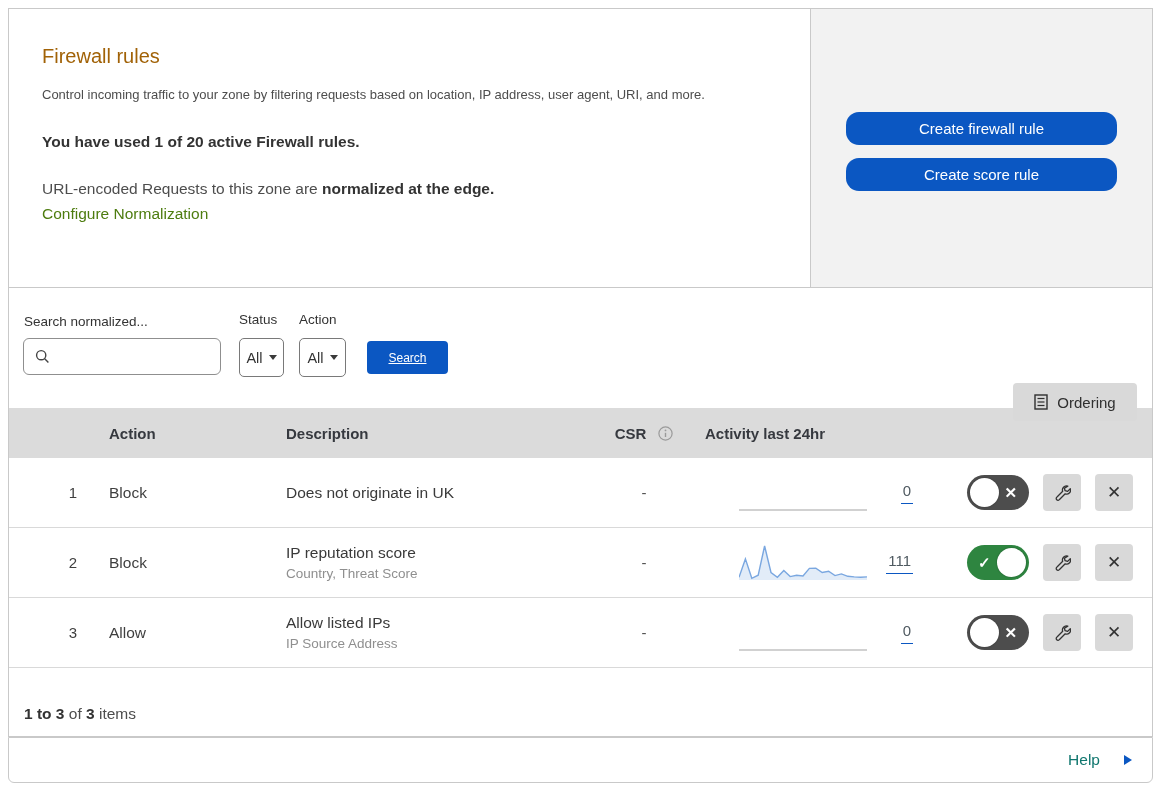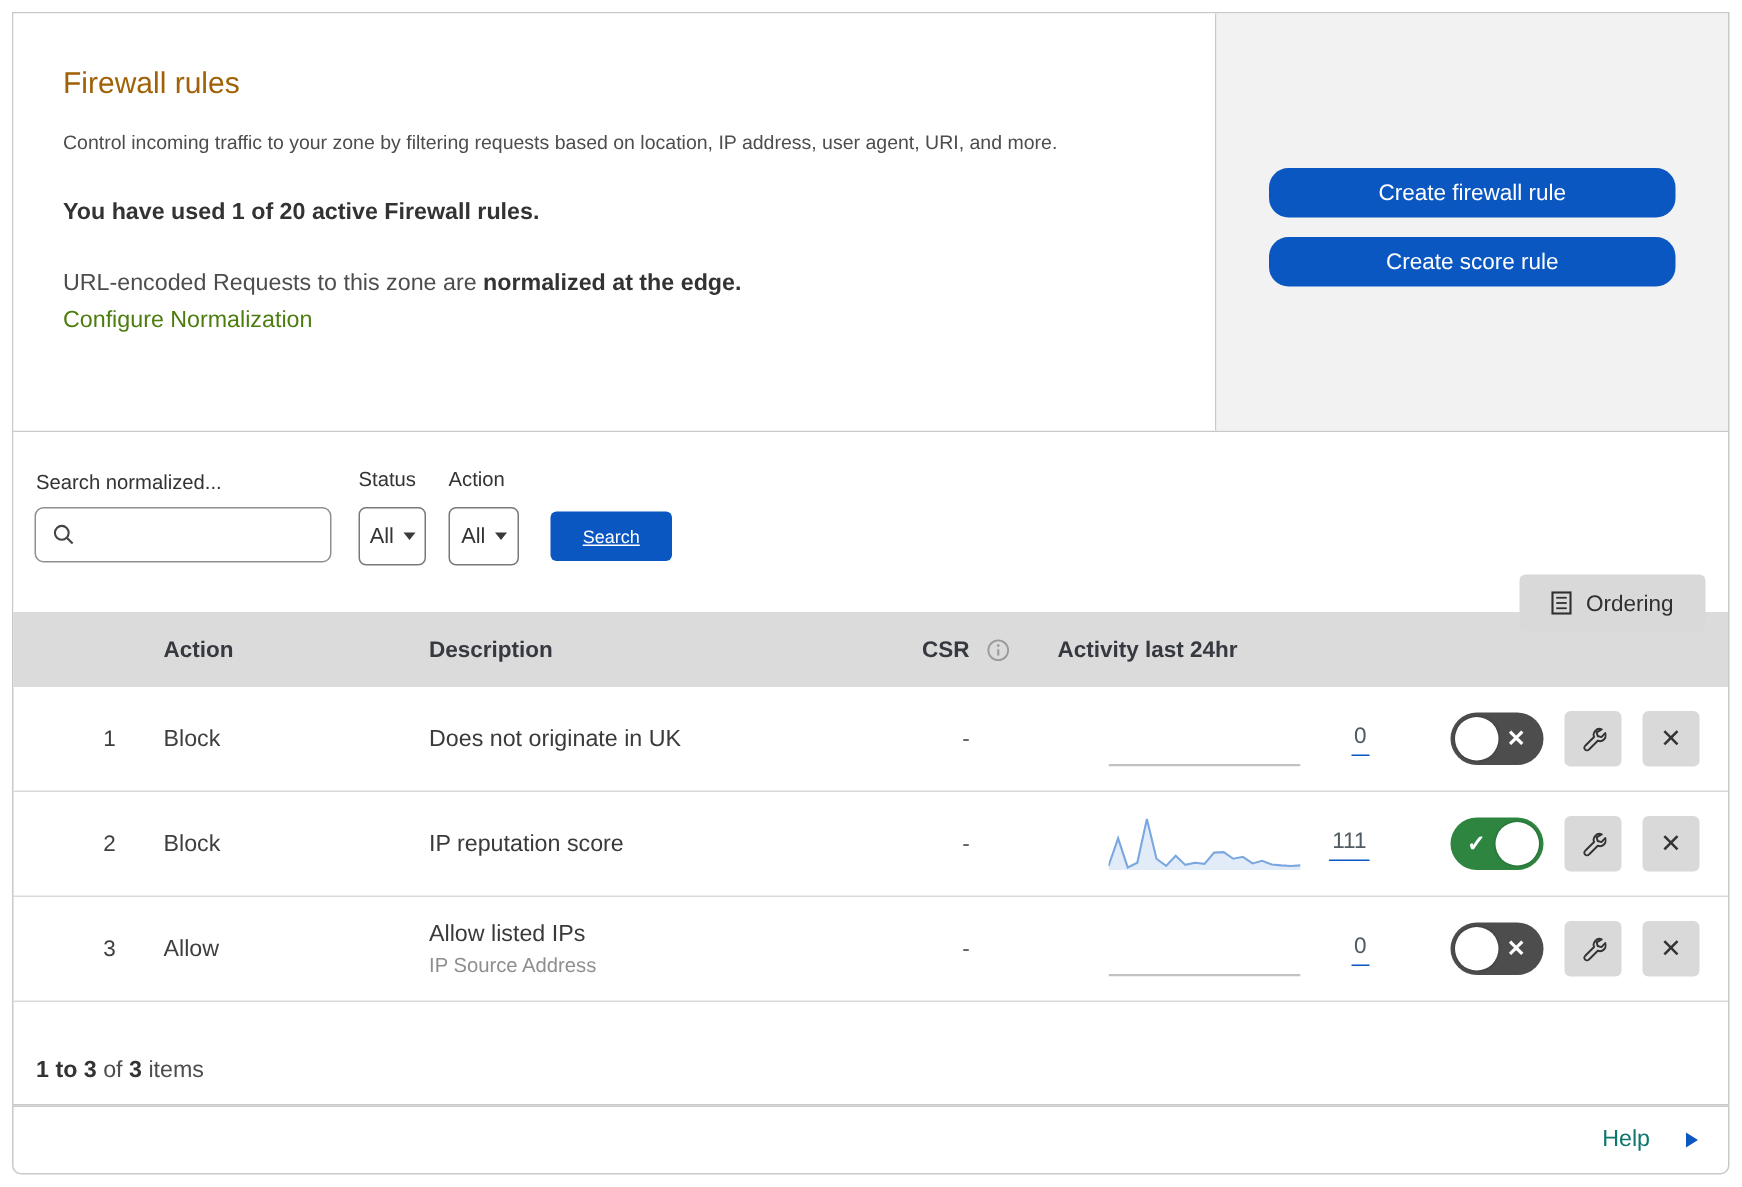--- a/index.html
+++ b/index.html
@@ -199,20 +199,21 @@
         <span class="x-glyph">✕</span>
       </button>
     </div>
   </div>
 
   <div class="trow grid-cols">
     <div class="cell-num">2</div>
     <div class="cell-action">Block</div>
     <div class="cell-desc">
       <div class="row-title">IP reputation score</div>
+      <div class="row-sub">Country, Threat Score</div>
     </div>
     <div class="cell-csr">-</div>
     <div class="cell-activity">
       <svg class="spark" width="128" height="46" viewBox="0 0 128 46">
             <polygon points="0.0,37.3 6.4,18.9 12.8,38.3 19.2,35.2 25.6,6.0 32.0,32.5 38.4,37.3 44.8,30.5 51.2,36.6 57.6,35.2 64.0,35.9 70.4,28.4 76.8,28.1 83.2,32.5 89.6,31.2 96.0,35.6 102.4,33.9 108.8,36.3 115.2,36.9 121.6,37.3 128.0,36.9 128,40 0,40" fill="#7aa7e0" fill-opacity="0.22"></polygon>
             <polyline points="0.0,37.3 6.4,18.9 12.8,38.3 19.2,35.2 25.6,6.0 32.0,32.5 38.4,37.3 44.8,30.5 51.2,36.6 57.6,35.2 64.0,35.9 70.4,28.4 76.8,28.1 83.2,32.5 89.6,31.2 96.0,35.6 102.4,33.9 108.8,36.3 115.2,36.9 121.6,37.3 128.0,36.9" fill="none" stroke="#7aa7e0" stroke-width="1.4"></polyline>
           </svg>
       <span class="count-link">111</span>
     </div>
     <div class="cell-controls">

